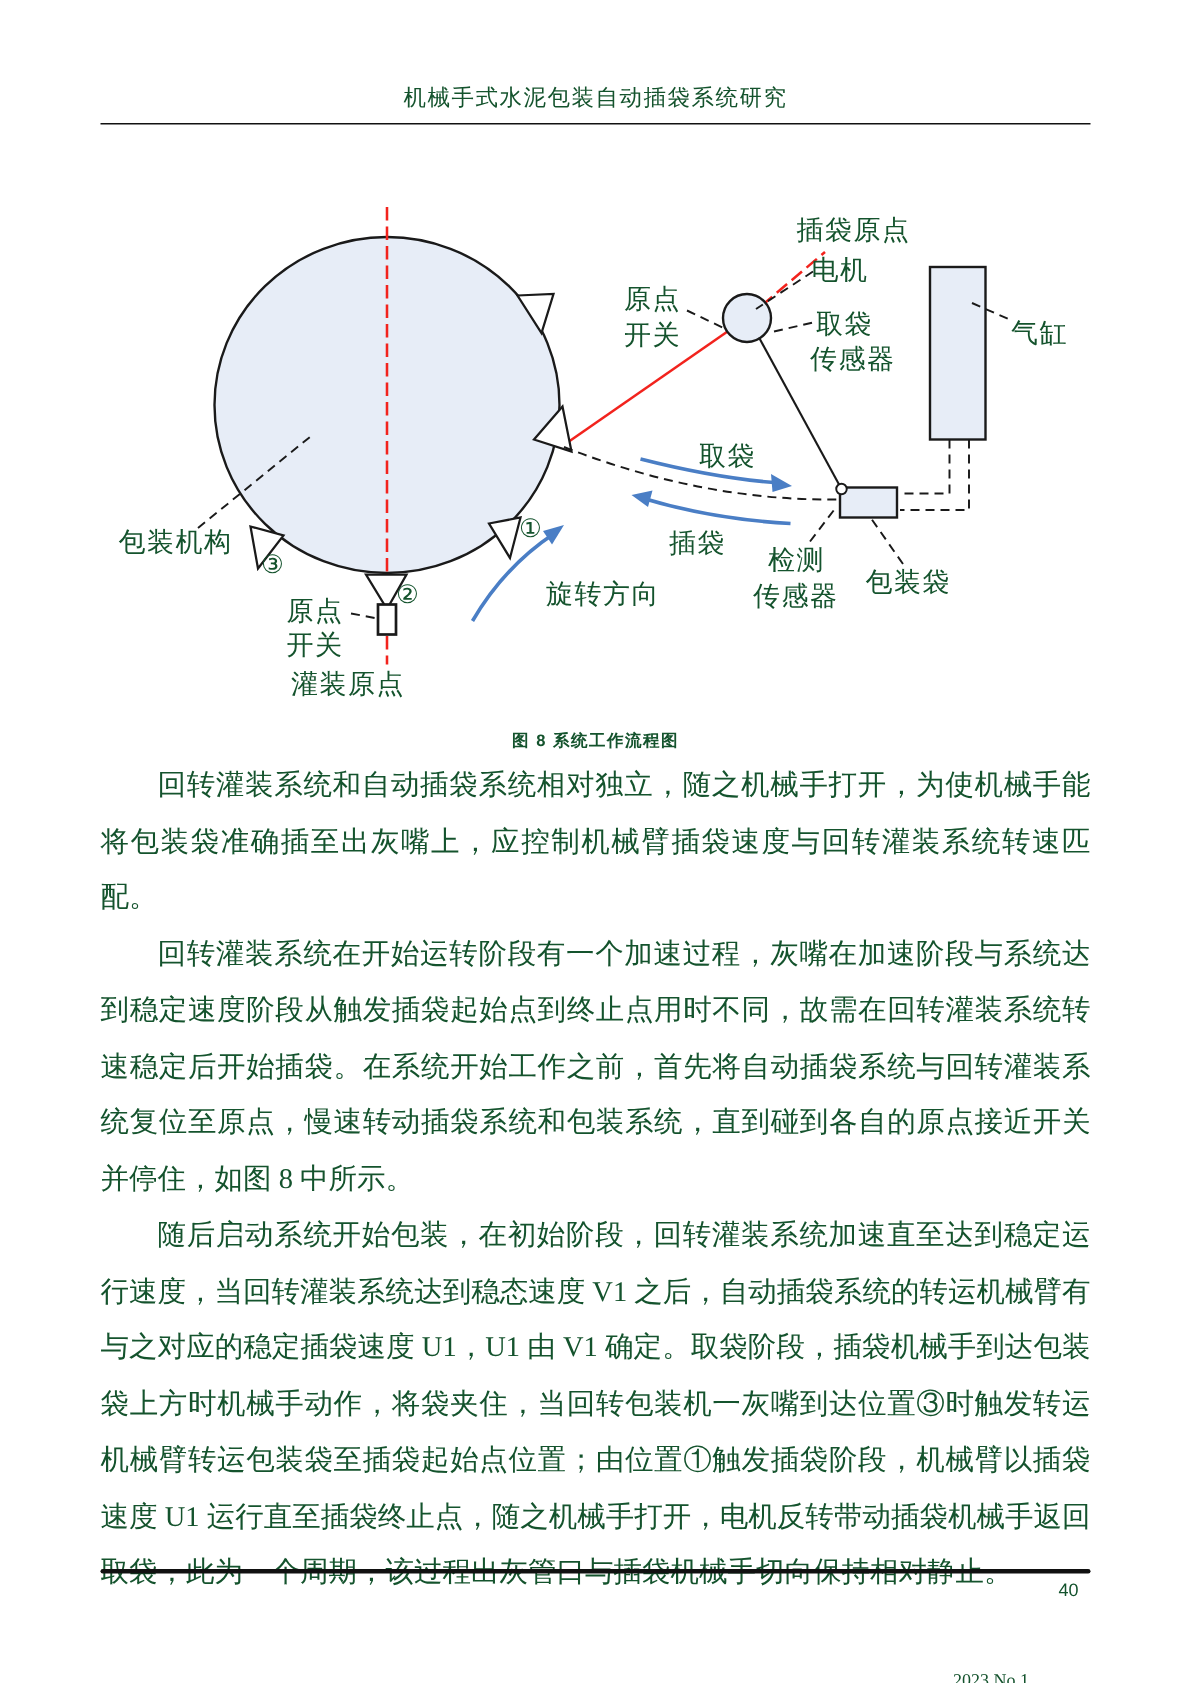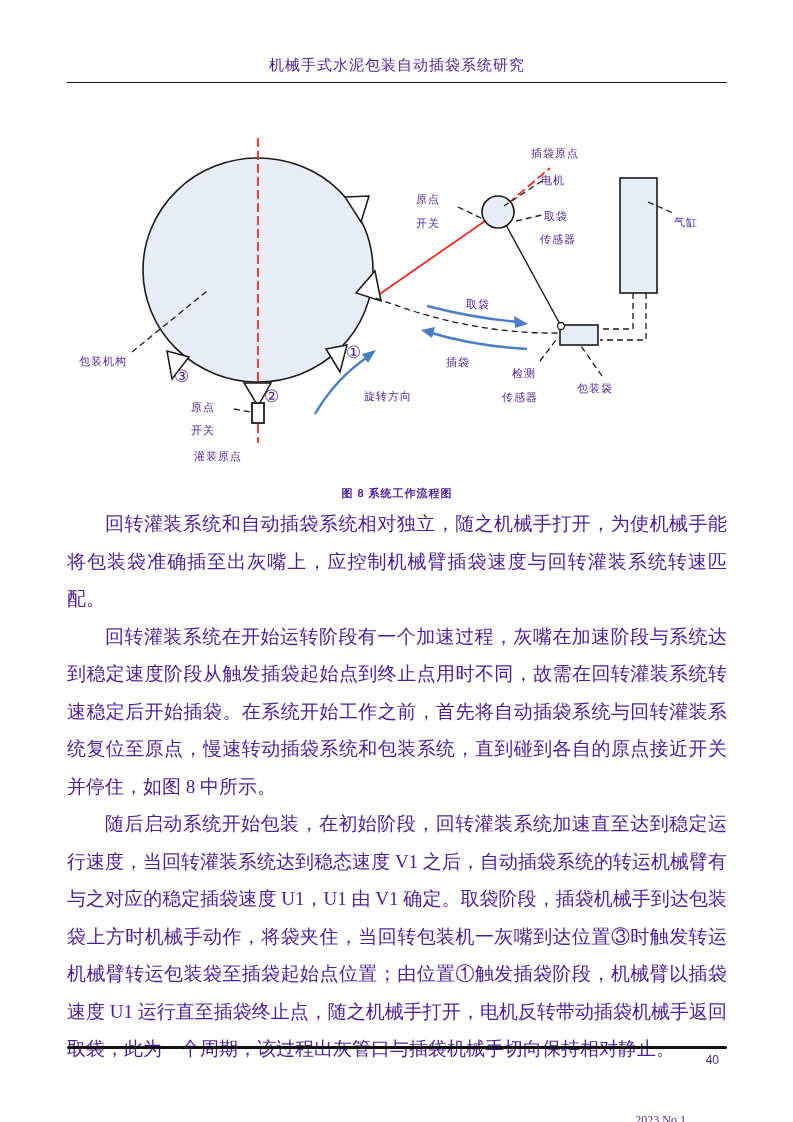--- a/index.html
+++ b/index.html
@@ -1,29 +1,29 @@
 <!DOCTYPE html>
 <html style="--shape-fill: #e7edf7; --accent-red: #f2231d; --accent-blue: #4a7ec5; --ink: #1a1a1a;"><head>
 <meta charset="utf-8">
 <style>
   :root{
     --shape-fill:#e7edf7; --accent-red:#f2231d; --accent-blue:#4a7ec5; --ink:#1a1a1a;
   }
   html,body{margin:0;padding:0;background:#fff;}
   .page{position:relative;width:793px;height:1122px;background:#fff;overflow:hidden;
-        font-family:"Liberation Serif","DejaVu Serif",serif;color:#4c1d95;}
+        font-family:"Liberation Serif","DejaVu Serif",serif;color:#14532d;}
   .header-title{position:absolute;top:56px;left:67px;width:660px;text-align:center;
         font-size:15px;letter-spacing:1px;}
   .header-rule{position:absolute;top:82px;left:67px;width:660px;border-top:1.6px solid #111;}
   .section-heading{position:absolute;top:94px;left:68px;font-family:"Liberation Sans",sans-serif;
         font-weight:bold;font-size:20px;letter-spacing:1.5px;}
   .section-heading .num{display:inline-block;margin-right:15px;}
   .figure{position:absolute;top:128px;left:0;width:793px;height:352px;}
   .figure svg{position:absolute;left:0;top:0;}
-  .dlabel{position:absolute;font-size:11px;line-height:20px;letter-spacing:1px;white-space:nowrap;font-family:Liberation Serif, serif;}
+  .dlabel{position:absolute;font-size:18px;line-height:20px;letter-spacing:1px;white-space:nowrap;font-family:Liberation Serif, serif;}
   .dnum{position:absolute;font-size:17px;line-height:18px;}
   .shape{fill:var(--shape-fill);stroke:var(--ink);stroke-width:1.6;}
   .tri{fill:#fff;stroke:var(--ink);stroke-width:1.5;}
   .ink{stroke:var(--ink);stroke-width:1.4;fill:none;}
   .inkstroke{stroke:var(--ink);}
   .dash{stroke:var(--ink);stroke-width:1.3;fill:none;stroke-dasharray:6 4;}
   .red{stroke:var(--accent-red);stroke-width:1.7;fill:none;stroke-dasharray:9 4;}
   .redsolid{stroke:var(--accent-red);stroke-width:1.7;fill:none;}
   .blue{stroke:var(--accent-blue);stroke-width:2.4;fill:none;}
   .bluehead{fill:var(--accent-blue);stroke:none;}

